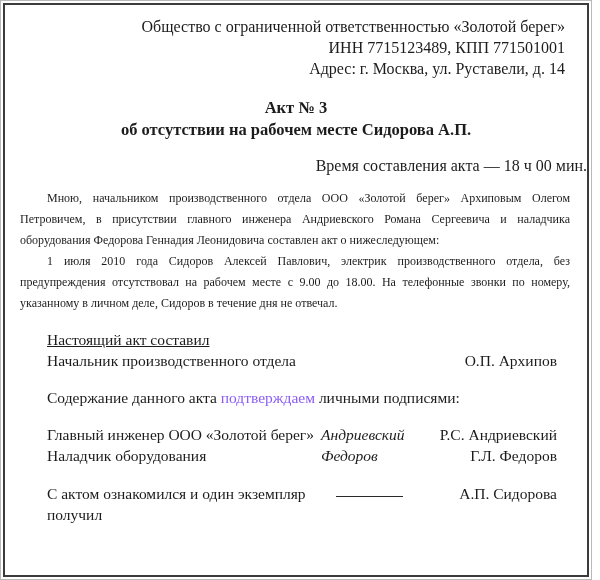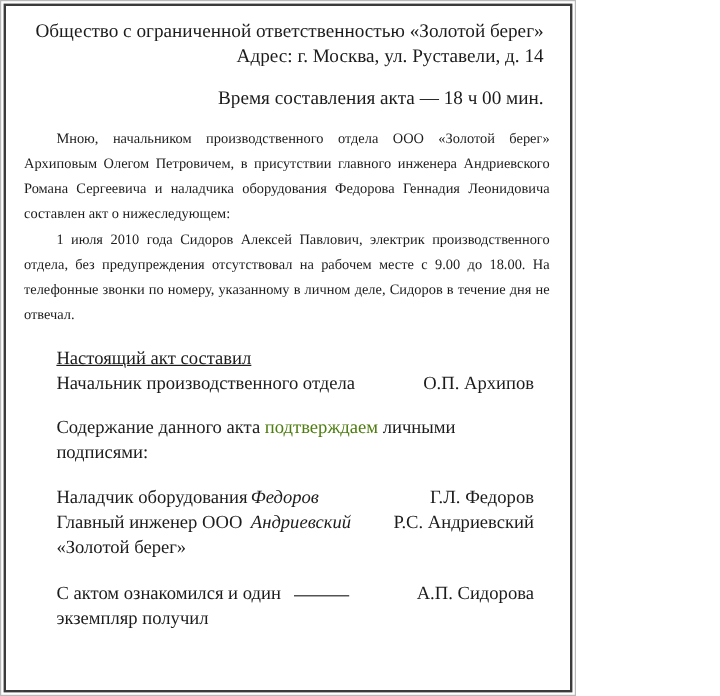--- a/index.html
+++ b/index.html
@@ -6,21 +6,21 @@
     margin: 0;
     padding: 0;
     width: 600px;
     height: 580px;
     background: #ffffff;
     overflow: hidden;
   }
   .page {
     position: absolute;
     inset: 0;
-    width: 480px;
+    width: 592px;
     height: 580px;
     border: 1px solid #b9b9b9;
     box-sizing: border-box;
     font-family: "Liberation Serif", "DejaVu Serif", serif;
     color: #1c1c1c;
   }
   .frame {
     position: absolute;
     inset: 2px;
     border: 2px solid #3b3b3b;
@@ -35,21 +35,20 @@
   }
   .act-title {
     text-align: center;
     font-weight: bold;
     font-size: 16.5px;
     line-height: 22px;
     margin-top: 18px;
   }
   .act-meta {
     text-align: right;
-    padding-right: 22px;
     font-size: 16px;
     line-height: 22px;
     margin-top: 14px;
   }
   .act-body {
     margin: 11px 17px 0 15px;
     font-size: 12px;
     line-height: 21px;
     text-align: justify;
   }
@@ -94,23 +93,28 @@
   .hl {  }
 </style>
 </head>
 <body>
 
 <div class="page">
   <div class="frame">
 
     <div class="company-header">
       <div>Общество с ограниченной ответственностью «Золотой берег»</div>
+      <div>ИНН 7715123489, КПП 771501001</div>
       <div>Адрес: г. Москва, ул. Руставели, д. 14</div>
     </div>
 
+    <div class="act-title">
+      <div>Акт № 3</div>
+      <div>об отсутствии на рабочем месте Сидорова А.П.</div>
+    </div>
 
     <div class="act-meta">
       <div>Время составления акта — 18 ч 00 мин.</div>
     </div>
 
     <div class="act-body">
       <p>Мною, начальником производственного отдела ООО «Золотой берег» Архиповым Олегом Петровичем, в присутствии главного инженера Андриевского Романа Сергеевича и наладчика оборудования Федорова Геннадия Леонидовича составлен акт о нижеследующем:</p>
       <p>1 июля 2010 года Сидоров Алексей Павлович, электрик производственного отдела, без предупреждения отсутствовал на рабочем месте с 9.00 до 18.00. На телефонные звонки по номеру, указанному в личном деле, Сидоров в течение дня не отвечал.</p>
     </div>
 
@@ -118,34 +122,34 @@
 
       <div class="intro-line">Настоящий акт составил</div>
 
       <div class="sig-row row-composer">
         <span class="pos">Начальник производственного отдела</span>
         <span class="name">О.П. Архипов</span>
       </div>
 
       <div class="confirm-line">
         <span>Содержание данного акта</span>
-        <span class="hl" data-color="colors.highlight_blue" style="color: #4d7c0f; font-family: Liberation Serif, serif;">подтверждаем</span>
+        <span class="hl" data-color="colors.highlight_blue" style="color: #8b5cf6; font-family: Liberation Serif, serif;">подтверждаем</span>
         <span>личными подписями:</span>
       </div>
 
       <div class="rows-signatories">
         <div class="sig-row">
+          <span class="pos">Главный инженер ООО «Золотой берег»</span>
+          <span class="fac">Андриевский</span>
+          <span class="name">Р.С. Андриевский</span>
+        </div>
+        <div class="sig-row">
           <span class="pos">Наладчик оборудования</span>
           <span class="fac">Федоров</span>
           <span class="name">Г.Л. Федоров</span>
-        </div>
-        <div class="sig-row">
-          <span class="pos">Главный инженер ООО «Золотой берег»</span>
-          <span class="fac">Андриевский</span>
-          <span class="name">Р.С. Андриевский</span>
         </div>
       </div>
 
       <div class="sig-row row-ack">
         <span class="pos">С актом ознакомился и один экземпляр получил</span>
         <span class="blank-line"></span>
         <span class="name">А.П. Сидорова</span>
       </div>
 
     </div>

